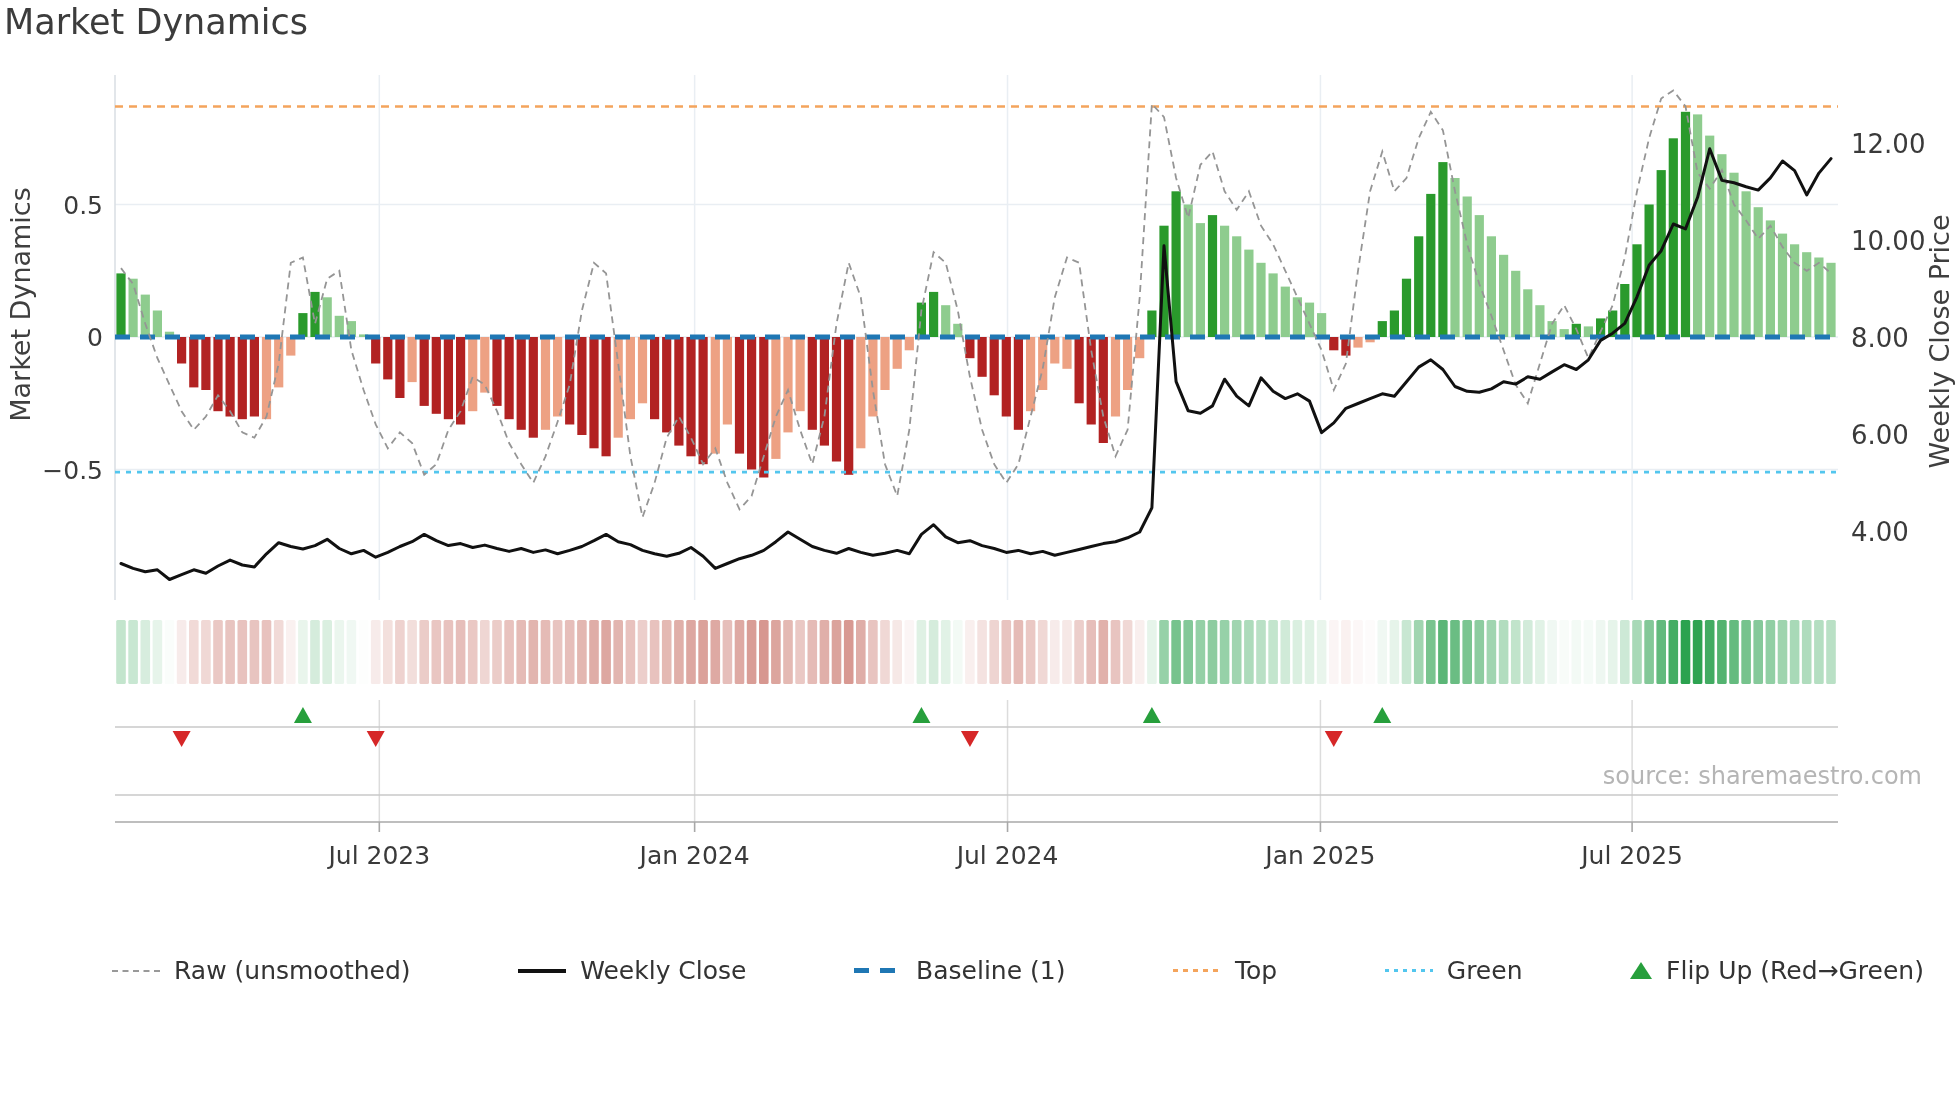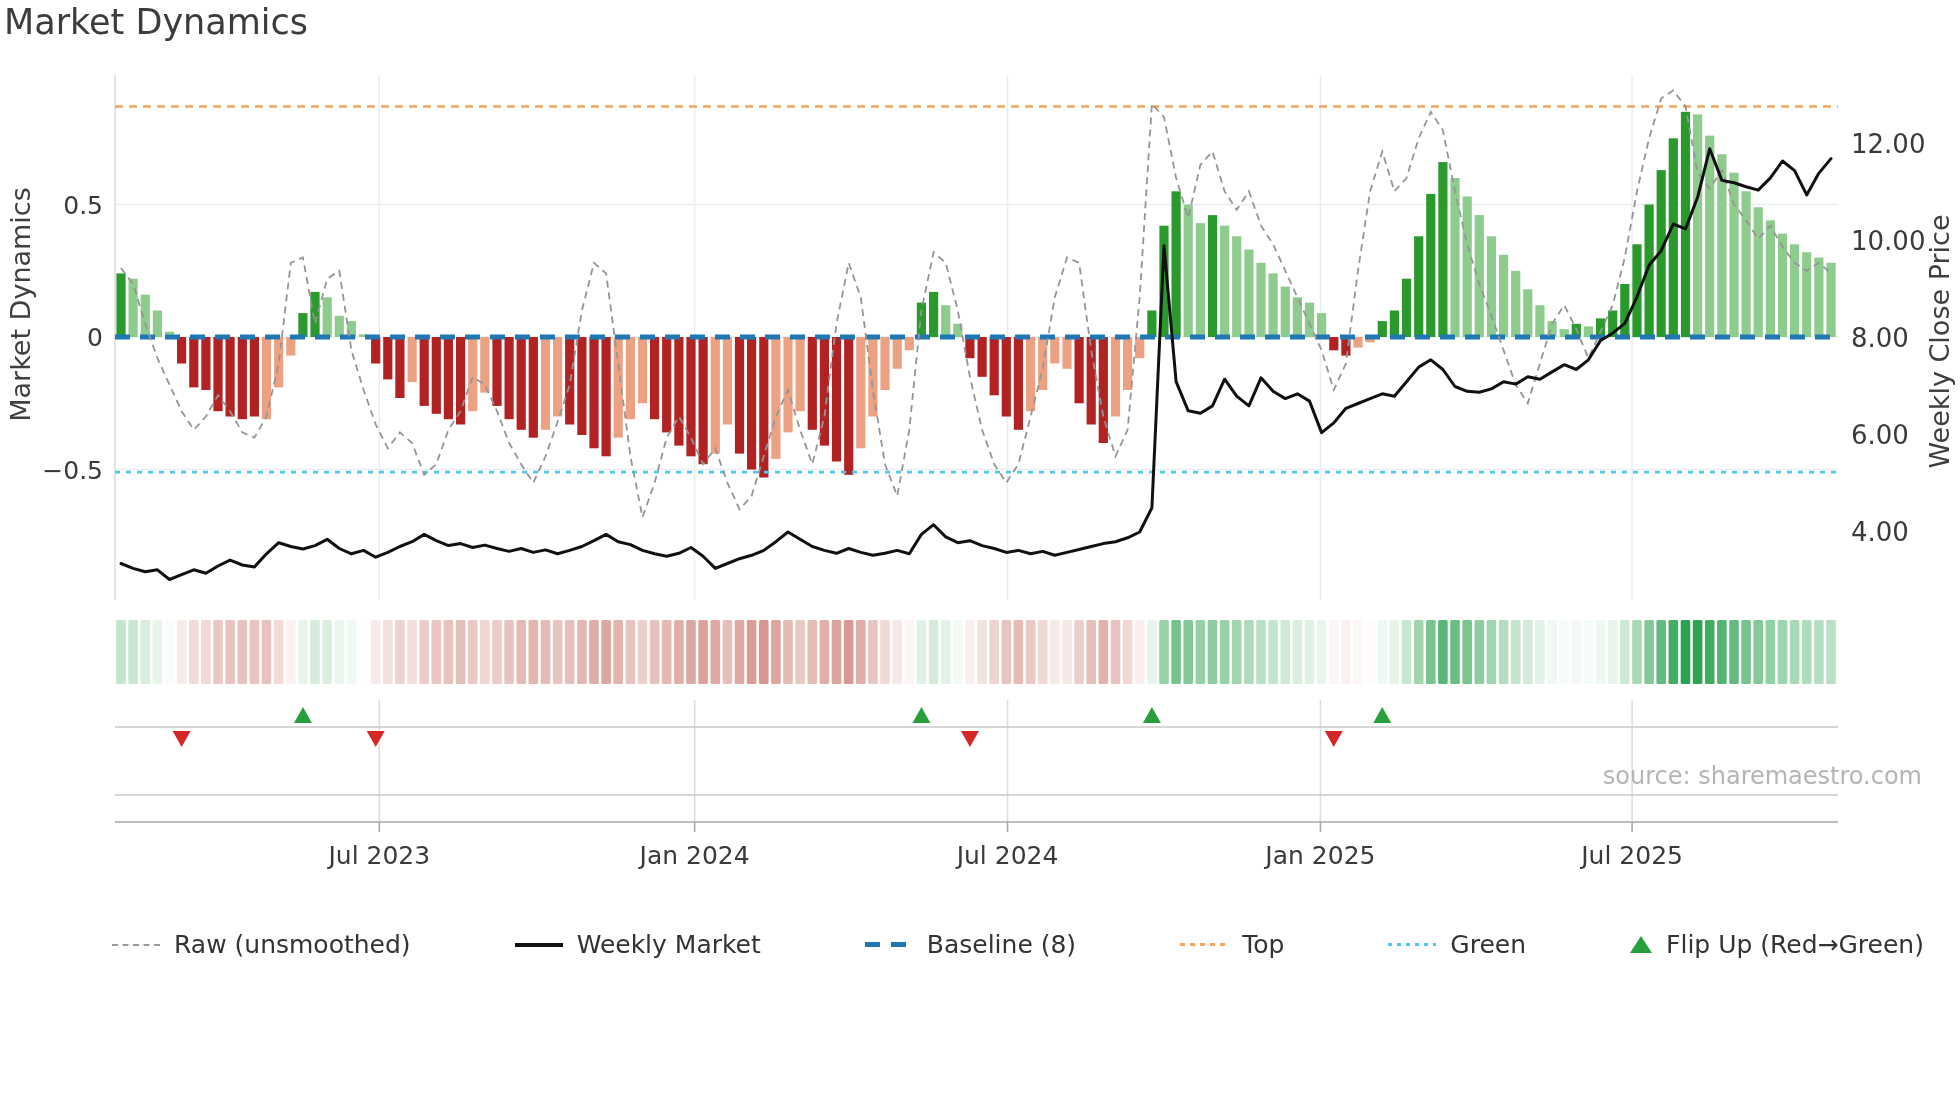--- a/index.html
+++ b/index.html
@@ -3,21 +3,21 @@
 <meta charset="utf-8">
 <style>
   html,body{margin:0;padding:0;background:#fff;}
   body{font-family:"DejaVu Sans","Liberation Sans",sans-serif;color:#3a3a3a;}
   .fig{position:relative;width:1960px;height:1046px;background:#ffffff;overflow:hidden;}
   .title{position:absolute;left:4px;top:2px;font-size:35px;font-weight:400;color:#3c3c3c;}
   .ylab{position:absolute;width:420px;text-align:center;font-size:27px;color:#3f3f3f;}
   .ylab-left{left:-190px;top:289px;transform:rotate(-90deg);}
   .ylab-right{left:1729px;top:326px;transform:rotate(-90deg);}
   .source{position:absolute;right:38px;top:762px;font-size:24px;color:#b5b5b5;text-align:center;}
-  .legend{position:absolute;left:112px;top:930px;width:1812px;display:flex;justify-content:space-between;align-items:center;font-size:25px;color:#333;}
+  .legend{position:absolute;left:112px;top:956px;width:1812px;display:flex;justify-content:space-between;align-items:center;font-size:25px;color:#333;}
   .li{display:flex;align-items:center;gap:14px;white-space:nowrap;}
   .sw{display:inline-block;}
   .sw-dash{width:48px;border-top:2px dashed #999999;}
   .sw-solid{width:48px;border-top:4px solid #111111;}
   .sw-longdash{width:48px;height:5px;background:repeating-linear-gradient(90deg,#1f77b4 0 15px,transparent 15px 26px);}
   .sw-dot-orange{width:48px;height:3px;background:repeating-linear-gradient(90deg,#f4a45c 0 5px,transparent 5px 10px);}
   .sw-dot-cyan{width:48px;height:3px;background:repeating-linear-gradient(90deg,#53c6ee 0 4px,transparent 4px 9px);}
   .sw-tri-up{width:0;height:0;border-left:11px solid transparent;border-right:11px solid transparent;border-bottom:17px solid #279f3c;}
   .sw-tri-down{width:0;height:0;border-left:11px solid transparent;border-right:11px solid transparent;border-top:17px solid #d62728;}
   svg{position:absolute;left:0;top:0;}
@@ -364,25 +364,25 @@
       <text x="1851" y="541" text-anchor="start" font-size="26" fill="#3a3a3a">4.00</text>
     </svg>
   <div class="source">source: sharemaestro.com</div>
   <div class="legend" id="legend">
       <div class="li">
         <span class="sw sw-dash"></span>
         <span>Raw (unsmoothed)</span>
       </div>
       <div class="li">
         <span class="sw sw-solid"></span>
-        <span>Weekly Market</span>
+        <span>Weekly Close</span>
       </div>
       <div class="li">
         <span class="sw sw-longdash"></span>
-        <span>Baseline (8)</span>
+        <span>Baseline (1)</span>
       </div>
       <div class="li">
         <span class="sw sw-dot-orange"></span>
         <span>Top</span>
       </div>
       <div class="li">
         <span class="sw sw-dot-cyan"></span>
         <span>Green</span>
       </div>
       <div class="li">

